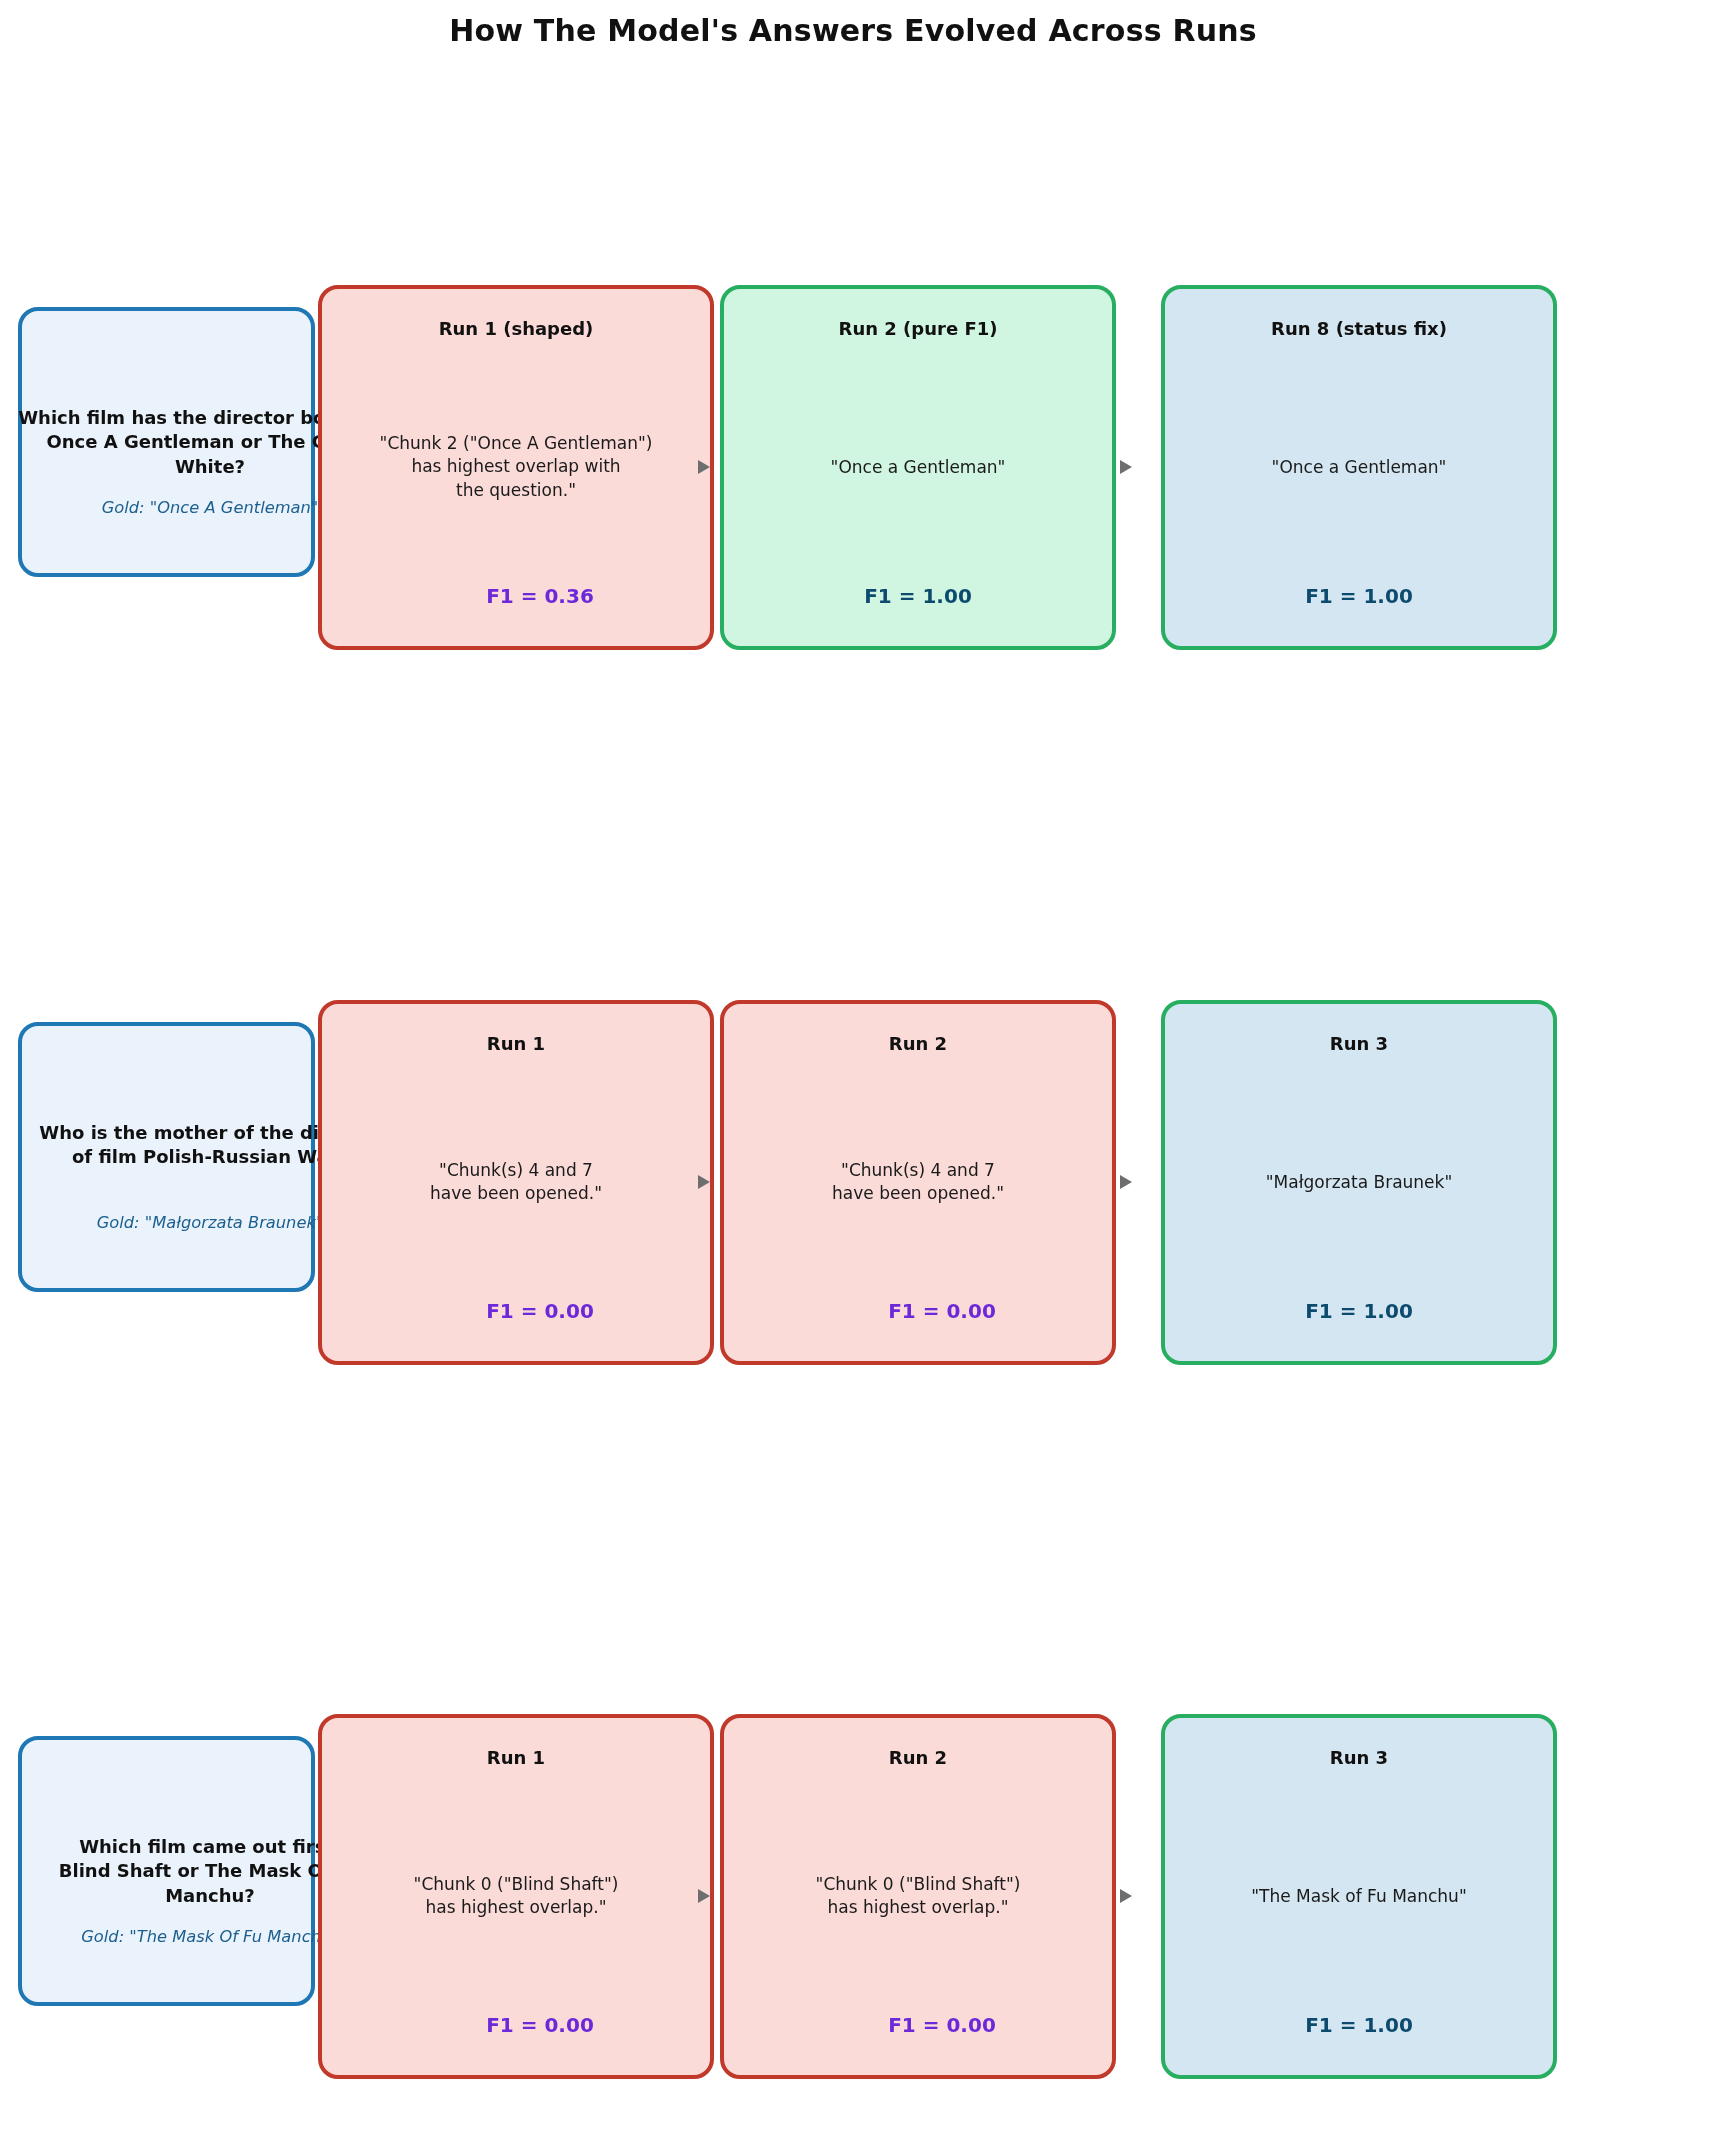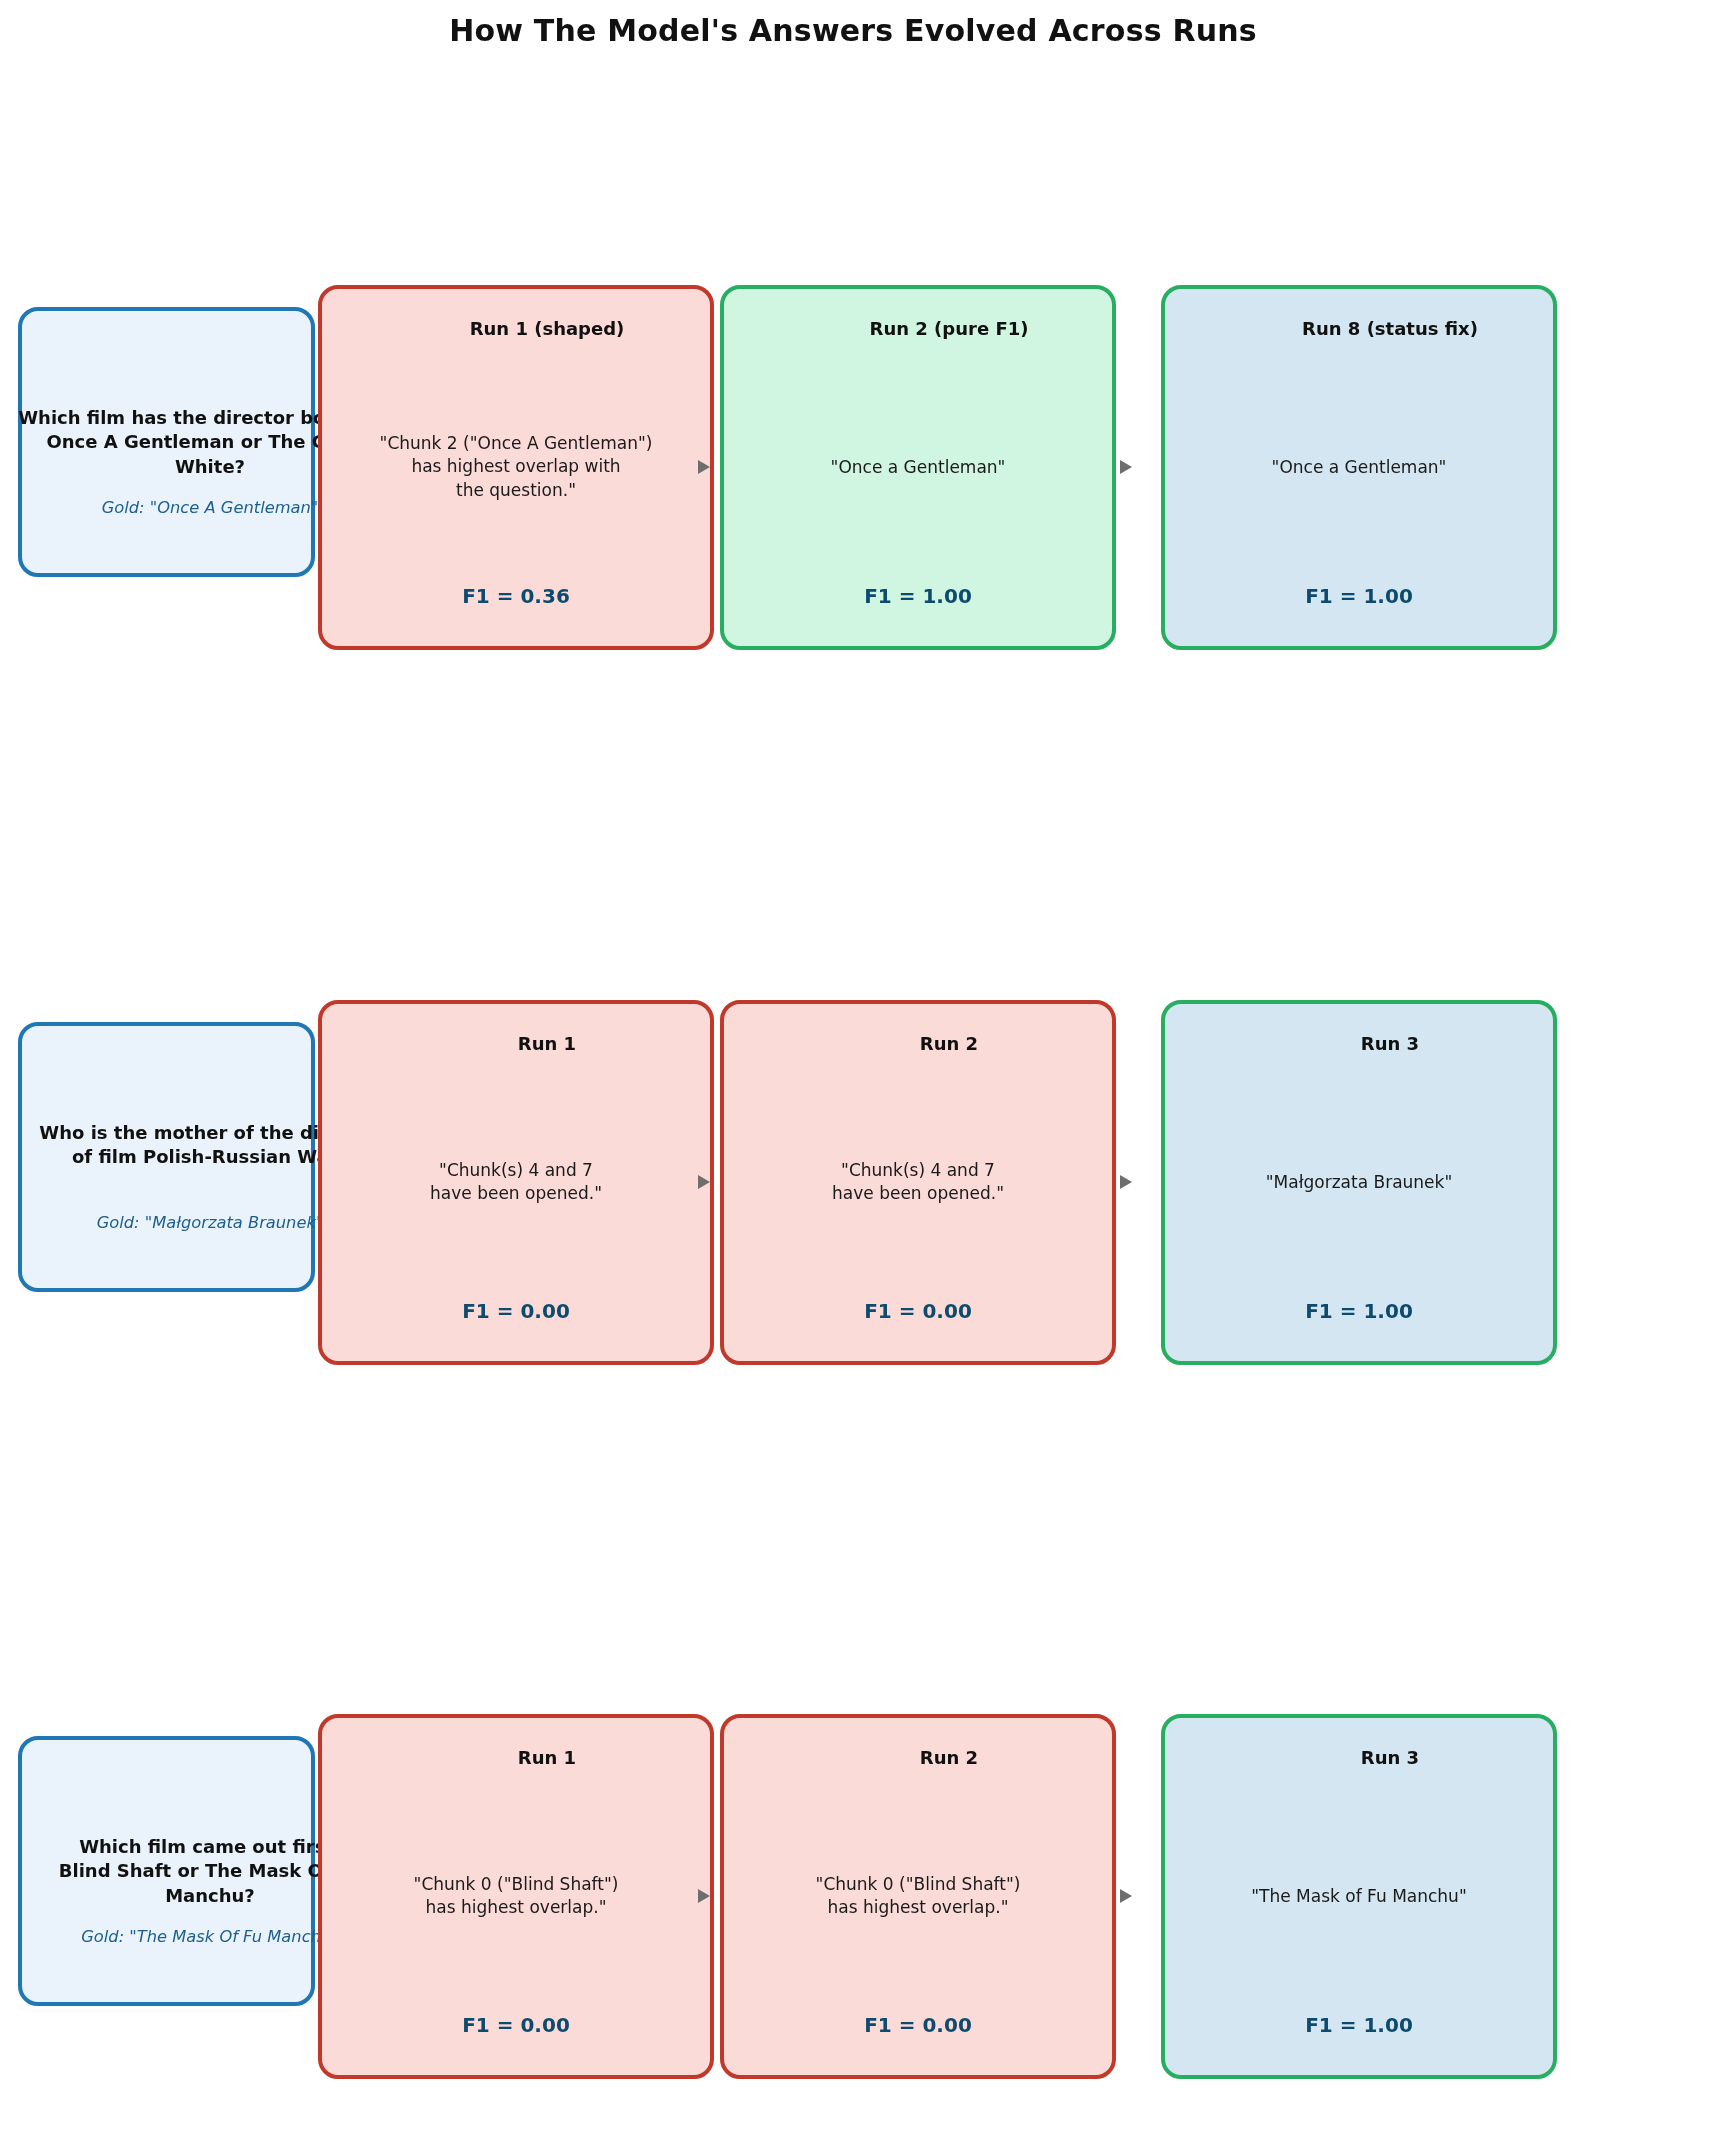--- a/index.html
+++ b/index.html
@@ -93,21 +93,20 @@
 
   .run-header {
     position: absolute;
     left: 0;
     width: 100%;
     top: 29px;
     text-align: center;
     font-size: 18px;
     font-weight: bold;
     color: #111111;
-    margin-left: 31px;
   }
   .run-answer {
     position: absolute;
     left: 0;
     width: 100%;
     top: 50%;
     transform: translateY(-50%);
     text-align: center;
     font-size: 17px;
     line-height: 1.4;
@@ -118,21 +117,21 @@
   }
   .run-f1 {
     position: absolute;
     left: 0;
     width: 100%;
     bottom: 38px;
     text-align: center;
     font-size: 20px;
     font-weight: bold;
   }
-  .run-f1.low  { color: #0c4a6e; }
+  .run-f1.low  { color: #6d28d9; padding-left: 24px; }
   .run-f1.high { color: #0c4a6e; }
 
   
   .flow-arrow {
     position: absolute;
     top: 50%;
     margin-top: -7.2px;
     width: 0;
     height: 0;
     border-left: 12.7px solid #6e6e6e;

